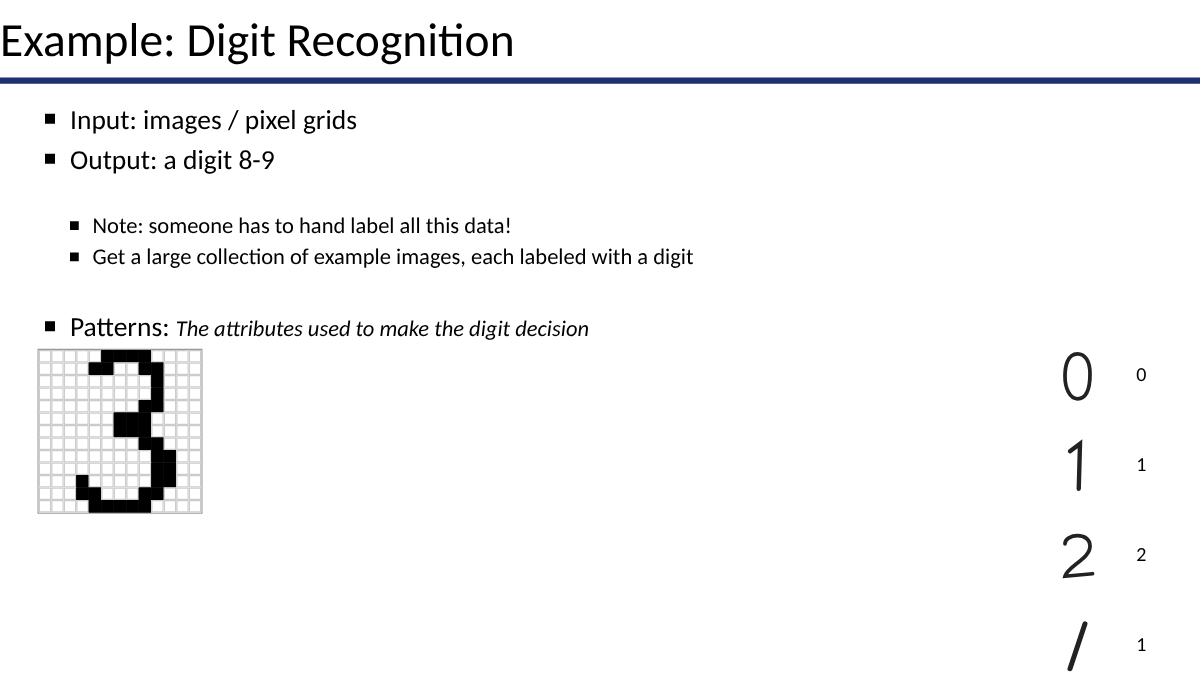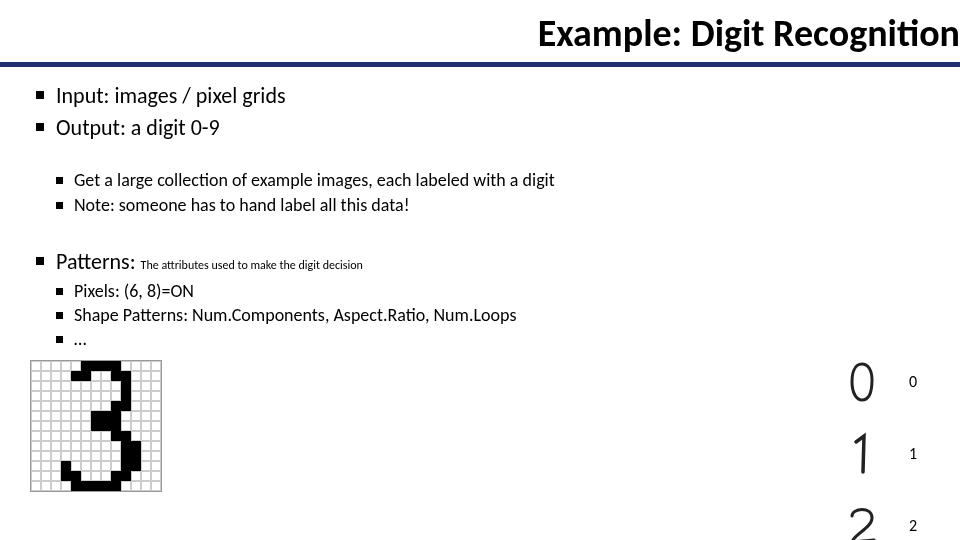--- a/index.html
+++ b/index.html
@@ -12,23 +12,23 @@
     color: #000;
     overflow: hidden;
   }
   .slide {
     position: relative;
     width: 960px;
     height: 540px;
     box-sizing: border-box;
   }
   .title {
-    text-align: right;
+    text-align: left;
     font-size: 38px;
-    font-weight: 700;
+    font-weight: 400;
     padding-top: 10px;
     padding-bottom: 6px;
   }
   .title-rule {
     height: 5px;
     background: #1f2f6f;
     width: 100%;
   }
   .content-row {
     display: flex;
@@ -80,21 +80,21 @@
   ul.sub > li::before {
     content: "";
     position: absolute;
     left: 26px;
     top: 9px;
     width: 7px;
     height: 7px;
     background: #000;
   }
   .gap { height: 22px; }
-  .feat-inline { font-size: 12px; font-weight: 400; }
+  .feat-inline { font-size: 18px; font-weight: 400; font-style: italic; }
 
   
   .pixelgrid {
     display: grid;
     grid-template-columns: repeat(13, 10px);
     grid-template-rows: repeat(13, 10px);
     gap: 0;
     border: 1px solid #999;
     margin-right: 18px;
   }
@@ -136,42 +136,37 @@
 <div class="slide">
 
   <div class="title">Example: Digit Recognition</div>
   <div class="title-rule"></div>
 
   <div class="content-row">
 
     <div class="left">
       <ul class="top">
         <li>Input: images / pixel grids</li>
-        <li>Output: a digit 0-9</li>
+        <li>Output: a digit 8-9</li>
       </ul>
 
       <div class="gap"></div>
 
       <ul class="sub">
+        <li>Note: someone has to hand label all this data!</li>
         <li>Get a large collection of example images, each labeled with a digit</li>
-        <li>Note: someone has to hand label all this data!</li>
       </ul>
 
       <div class="gap"></div>
 
       <ul class="top">
         <li>
           <span>Patterns: </span><span class="feat-inline">The attributes used to make the digit decision</span>
         </li>
       </ul>
-      <ul class="sub">
-        <li>Pixels: (6, 8)=ON</li>
-        <li>Shape Patterns: Num.Components, Aspect.Ratio, Num.Loops</li>
-        <li>…</li>
-      </ul>
     </div>
 
     <div class="right">
       <div class="pixelgrid" id="pixelgrid">
           <div></div>
           <div></div>
           <div></div>
           <div></div>
           <div></div>
           <div class="on"></div>

